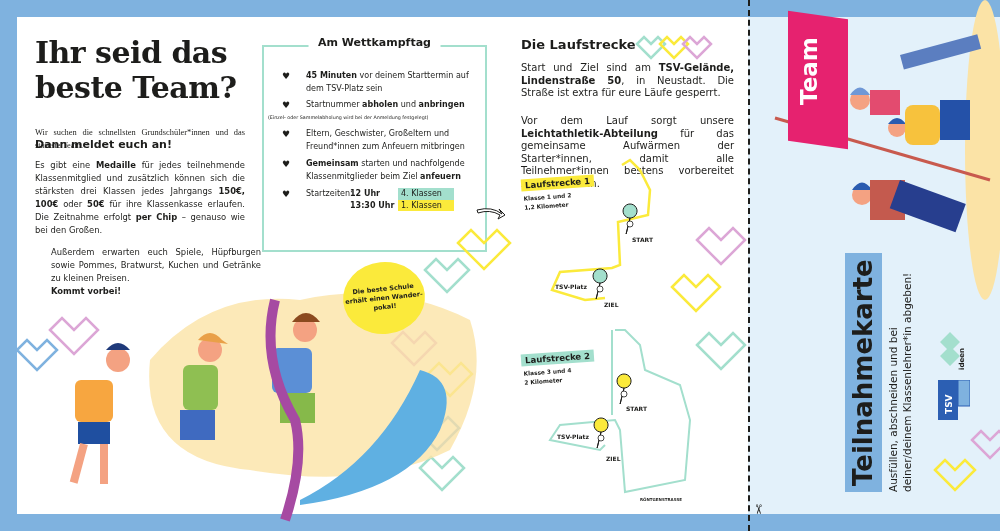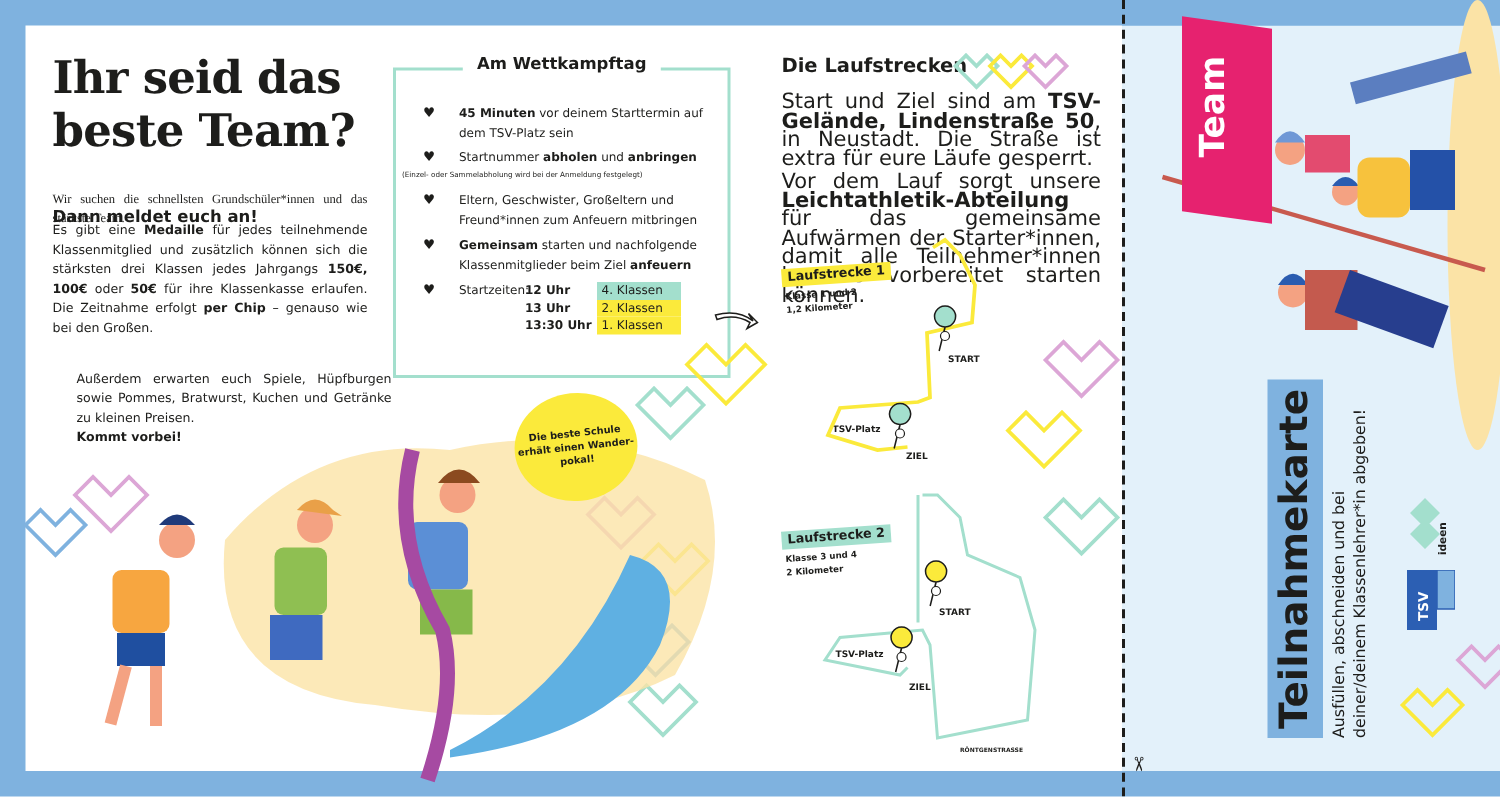--- a/index.html
+++ b/index.html
@@ -12,41 +12,41 @@
   .top-band-right { position: absolute; left: 748px; top: 0; width: 252px; height: 17px; background: #7fb2df; }
   .cut-line { position: absolute; left: 748px; top: 0; width: 0; height: 531px; border-left: 2px dashed #1d1d1b; z-index: 5; }
   .scissors { position: absolute; left: 753px; top: 502px; font-size: 13px; z-index: 6; transform: rotate(90deg); }
 
   
   .headline { position: absolute; left: 35px; top: 35px; width: 215px; font-family: "DejaVu Serif", serif; font-size: 30px; line-height: 35px; font-weight: bold; letter-spacing: -0.5px; }
   .subhead { position: absolute; left: 35px; top: 110px; font-size: 11px; font-weight: bold; font-family: "DejaVu Sans", sans-serif; margin-top: 28px; }
   .body-text { position: absolute; left: 35px; width: 210px; font-size: 8.4px; line-height: 13.1px; text-align: justify; }
   .body-text b { font-weight: bold; }
   .bt1 { top: 126px; font-family: Liberation Serif, serif; }
-  .bt2 { top: 147px; }
+  .bt2 { top: 159px; }
   .bt3 { top: 246px; margin-left: 16px; }
 
   
   .wk-box { position: absolute; left: 262px; top: 45px; width: 225px; height: 207px; border: 2px solid #a3dfcd; }
   .wk-title { position: absolute; left: 50%; top: -11px; transform: translateX(-50%); background: #fff; padding: 0 10px; font-size: 11px; font-weight: bold; white-space: nowrap; }
   .wk-item { position: absolute; left: 18px; width: 195px; font-size: 8px; line-height: 12.5px; }
   .wk-item .heart { position: absolute; left: 0; top: 0; font-size: 9px; }
   .wk-item .txt { display: block; padding-left: 24px; }
   .wk-note { position: absolute; left: 4px; font-size: 4.8px; white-space: nowrap; }
   .times { position: absolute; left: 42px; top: 141px; font-size: 8px; line-height: 11.5px; }
   .times .row { display: flex; }
   .times .lbl { width: 44px; }
   .times .t { width: 48px; font-weight: bold; }
   .times .k { padding: 0 3px; width: 56px; }
   .k.mint { background: #a3dfcd; }
   .k.yellow { background: #fbea3b; }
 
   
   .ls-title { position: absolute; left: 521px; top: 37px; font-size: 13px; font-weight: bold; }
-  .ls-text { position: absolute; left: 521px; width: 213px; font-size: 14px; line-height: 12.6px; text-align: justify; }
+  .ls-text { position: absolute; left: 521px; width: 213px; font-size: 10px; line-height: 12.6px; text-align: justify; }
   .ls1 { top: 62px; }
   .ls2 { top: 115px; }
   .tag { position: absolute; font-size: 8.5px; font-weight: bold; padding: 1px 4px; transform: rotate(-4deg); }
   .tag.yellow { background: #fbea3b; }
   .tag.mint { background: #a3dfcd; }
   .small-lbl { position: absolute; font-size: 5.8px; font-weight: bold; line-height: 9px; transform: rotate(-4deg); }
   .map-lbl { position: absolute; font-size: 6px; font-weight: bold; }
   .street { position: absolute; font-size: 4px; font-weight: bold; white-space: nowrap; }
 
   
@@ -181,32 +181,27 @@
       <span class="heart">♥</span>
     </div>
   <div class="times">
     <div class="row">
         <span class="lbl">Startzeiten:</span>
         <span class="t">12 Uhr</span>
         <span class="k mint">4. Klassen</span>
       </div>
     <div class="row">
         <span class="lbl"></span>
-        <span class="t">13 Uhr</span>
-        <span class="k yellow">2. Klassen</span>
-      </div>
-    <div class="row">
-        <span class="lbl"></span>
         <span class="t">13:30 Uhr</span>
         <span class="k yellow">1. Klassen</span>
       </div>
   </div>
 </div>
 
-<div class="ls-title">Die Laufstrecken</div>
+<div class="ls-title">Die Laufstrecke</div>
 <p class="ls-text ls1"><span>Start und Ziel sind am </span><b>TSV-Gelände, Lindenstraße 50</b><span>, in Neustadt. Die Straße ist extra für eure Läufe gesperrt.</span></p>
 <p class="ls-text ls2"><span>Vor dem Lauf sorgt unsere </span><b>Leichtathletik-Abteilung</b><span> für das gemeinsame Aufwärmen der Starter*innen, damit alle Teilnehmer*innen bestens vorbereitet starten können.</span></p>
 
 <div class="tag yellow" style="left:521px;top:177px">Laufstrecke 1</div>
 <div class="small-lbl" style="left:524px;top:193px"><span>Klasse 1 und 2</span><br><span>1,2 Kilometer</span></div>
 <div class="map-lbl" style="left:632px;top:236px">START</div>
 <div class="map-lbl" style="left:555px;top:283px">TSV-Platz</div>
 <div class="map-lbl" style="left:604px;top:301px">ZIEL</div>
 
 <div class="tag mint" style="left:521px;top:352px">Laufstrecke 2</div>

